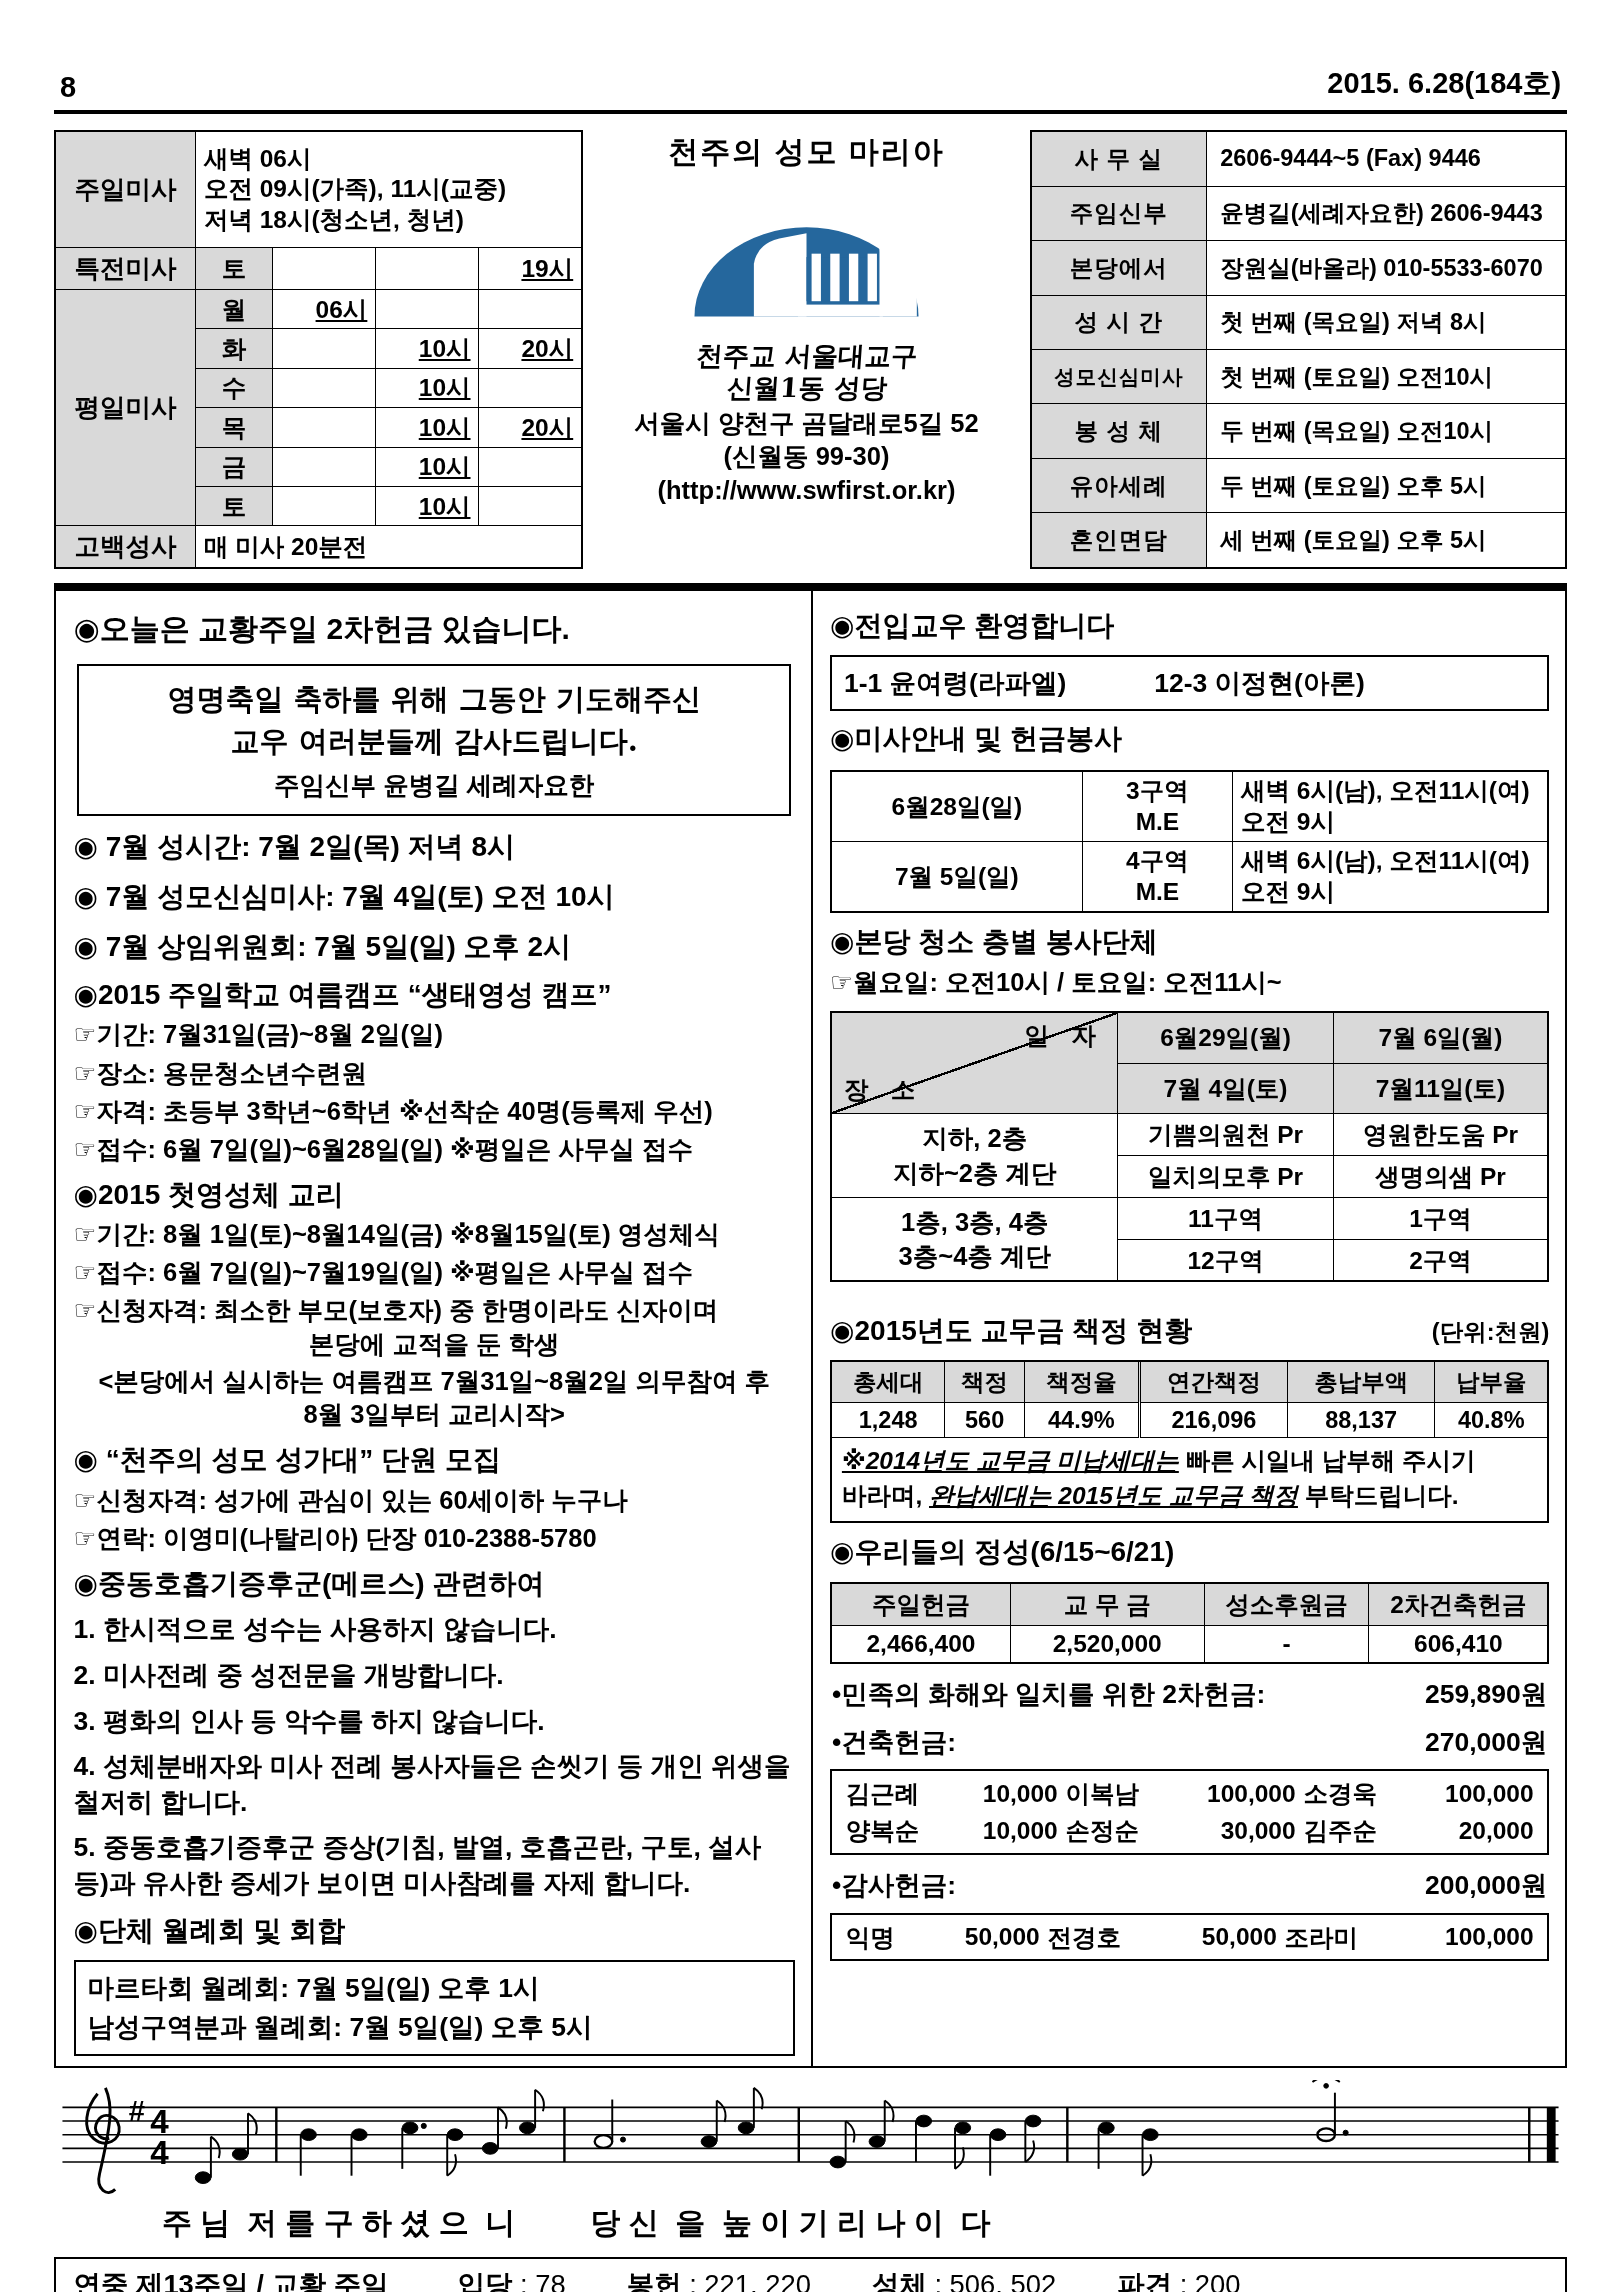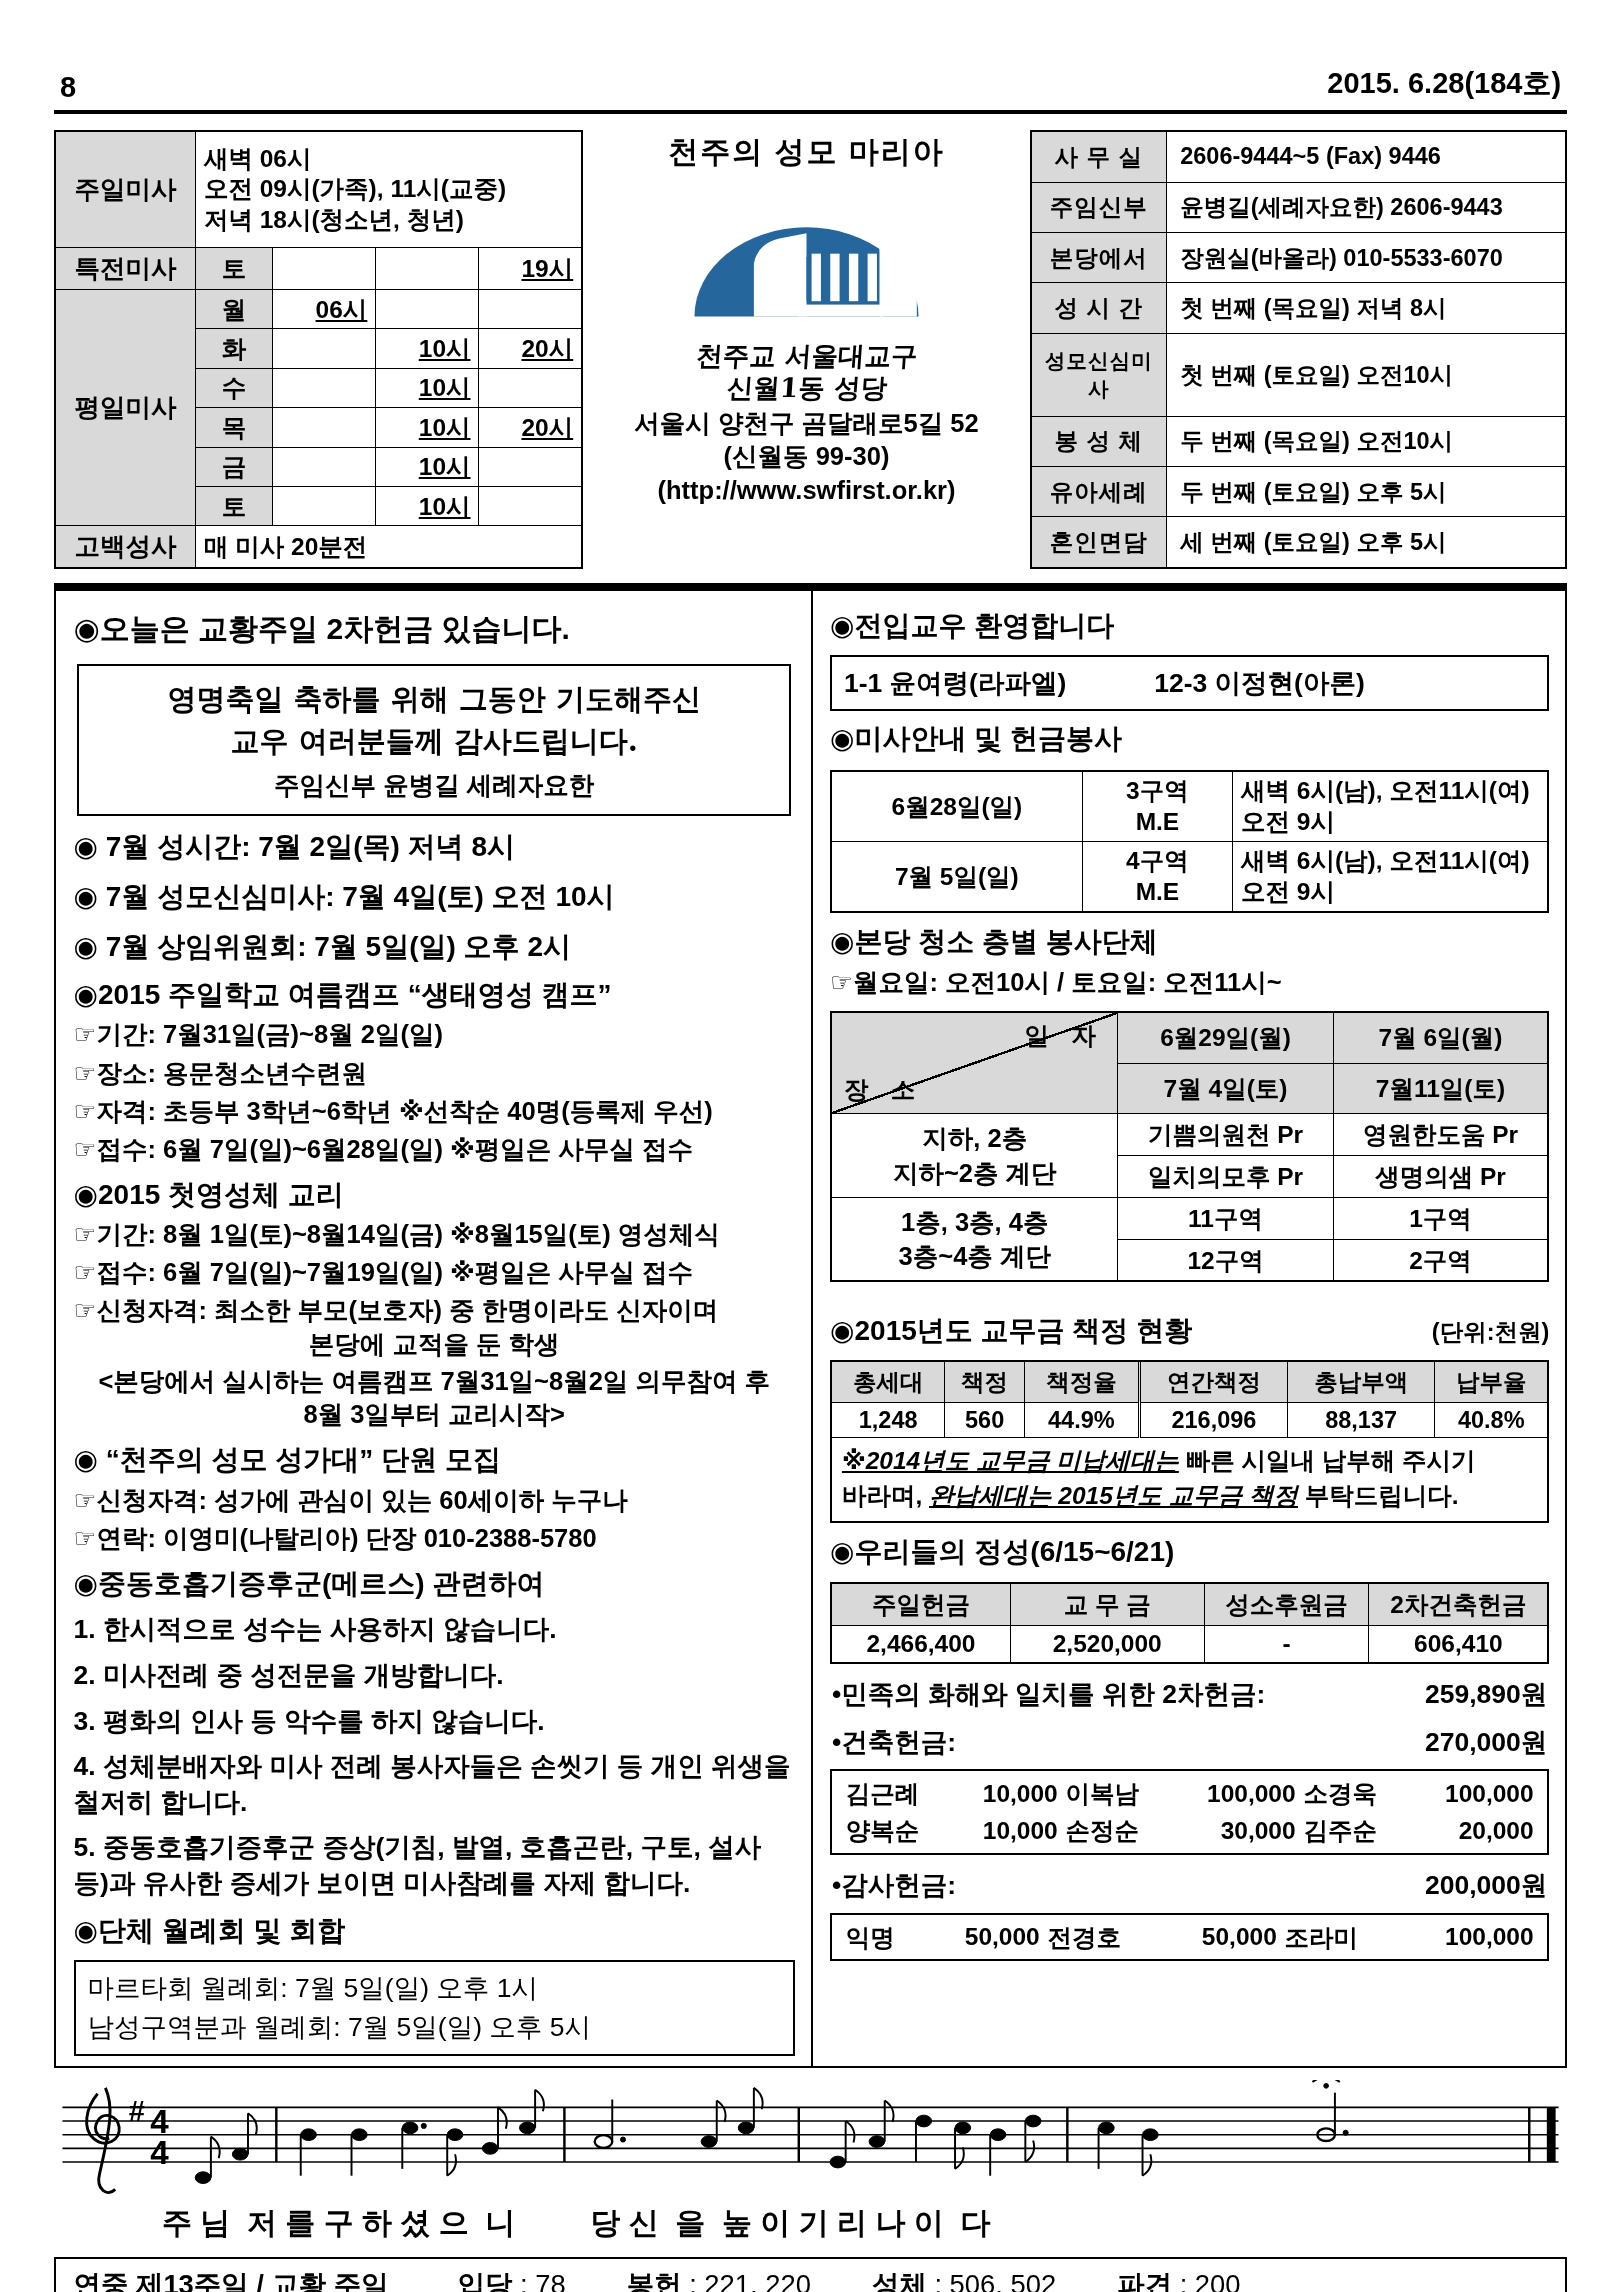--- a/index.html
+++ b/index.html
@@ -22,41 +22,41 @@
   .sched .sun-row td { height:117px; }
 
   .center-col { width:404px; text-align:center; }
   .church-title { font-size:30px; font-weight:bold; letter-spacing:2px; margin-top:2px; }
   .logo-wrap { margin:5.9px auto 0 auto; width:255px; }
   .callig { font-family:"DejaVu Serif","Liberation Serif",serif; font-weight:bold; font-size:26.5px; transform:skewX(-4deg); line-height:1.2; }
   .addr { font-size:25.5px; font-weight:bold; line-height:1.3; margin-top:3.9px; }
 
   .contact { width:537px; height:100%; border:2px solid #000; font-size:23.5px; font-weight:bold; }
   .contact td { border:1.5px solid #000; padding:2px 7.8px; }
-  .contact .lab { background:#d9d9d9; text-align:center; width:135px; letter-spacing:1px; }
+  .contact .lab { background:#d9d9d9; text-align:center; width:175px; letter-spacing:1px; }
   .contact .val { padding-left:13.7px; white-space:nowrap; }
 
   
   .divider { height:8.8px; background:#000; margin-top:13.7px; }
   .main-box { border:2px solid #000; border-top:none; display:flex; }
   .col { width:50%; padding:11.8px 15.7px 9.8px 17.6px; }
   .col.right { border-left:2px solid #000; }
 
   .h1-line { font-size:30px; font-weight:bold; margin-top:5.9px; }
   .sec-title { font-size:28px; font-weight:bold; margin-top:9.8px; }
   .ev-line { font-size:28px; font-weight:bold; margin-top:11.8px; }
   .item { font-size:25.5px; font-weight:bold; margin-top:4.9px; line-height:1.3; }
   .note-center { font-size:25.5px; font-weight:bold; text-align:center; line-height:1.3; }
   .numbered { font-size:26.5px; font-weight:bold; margin-top:9.8px; line-height:1.35; }
 
   .thanks-box { border:2px solid #000; margin:13.7px 3.9px 3.9px 3.9px; padding:11.8px 9.8px; text-align:center; }
   .thanks-box .l1 { font-family:"DejaVu Serif","Liberation Serif",serif; font-size:29px; font-weight:bold; line-height:1.45; }
   .thanks-box .l3 { font-size:25.5px; font-weight:bold; margin-top:5.9px; }
 
-  .meet-box { border:2px solid #000; margin-top:9.8px; padding:7.8px 11.8px; font-size:26.5px; font-weight:normal; line-height:1.45; }
+  .meet-box { border:2px solid #000; margin-top:9.8px; padding:7.8px 11.8px; font-size:26.5px; font-weight:bold; line-height:1.45; }
 
   .newc-box { border:2px solid #000; margin-top:9.8px; padding:7.8px 11.8px; font-size:26.5px; font-weight:bold; display:flex; gap:88px; }
 
   .rtable { width:100%; border:2px solid #000; font-size:24.5px; font-weight:bold; margin-top:11.8px; }
   .rtable td, .rtable th { border:1.5px solid #000; padding:3.9px 7.8px; }
   .rtable .gray { background:#d9d9d9; text-align:center; }
   .ms-date { text-align:center; width:35%; }
   .ms-zone { text-align:center; width:21%; line-height:1.25; }
   .ms-time { width:44%; line-height:1.25; }
 

